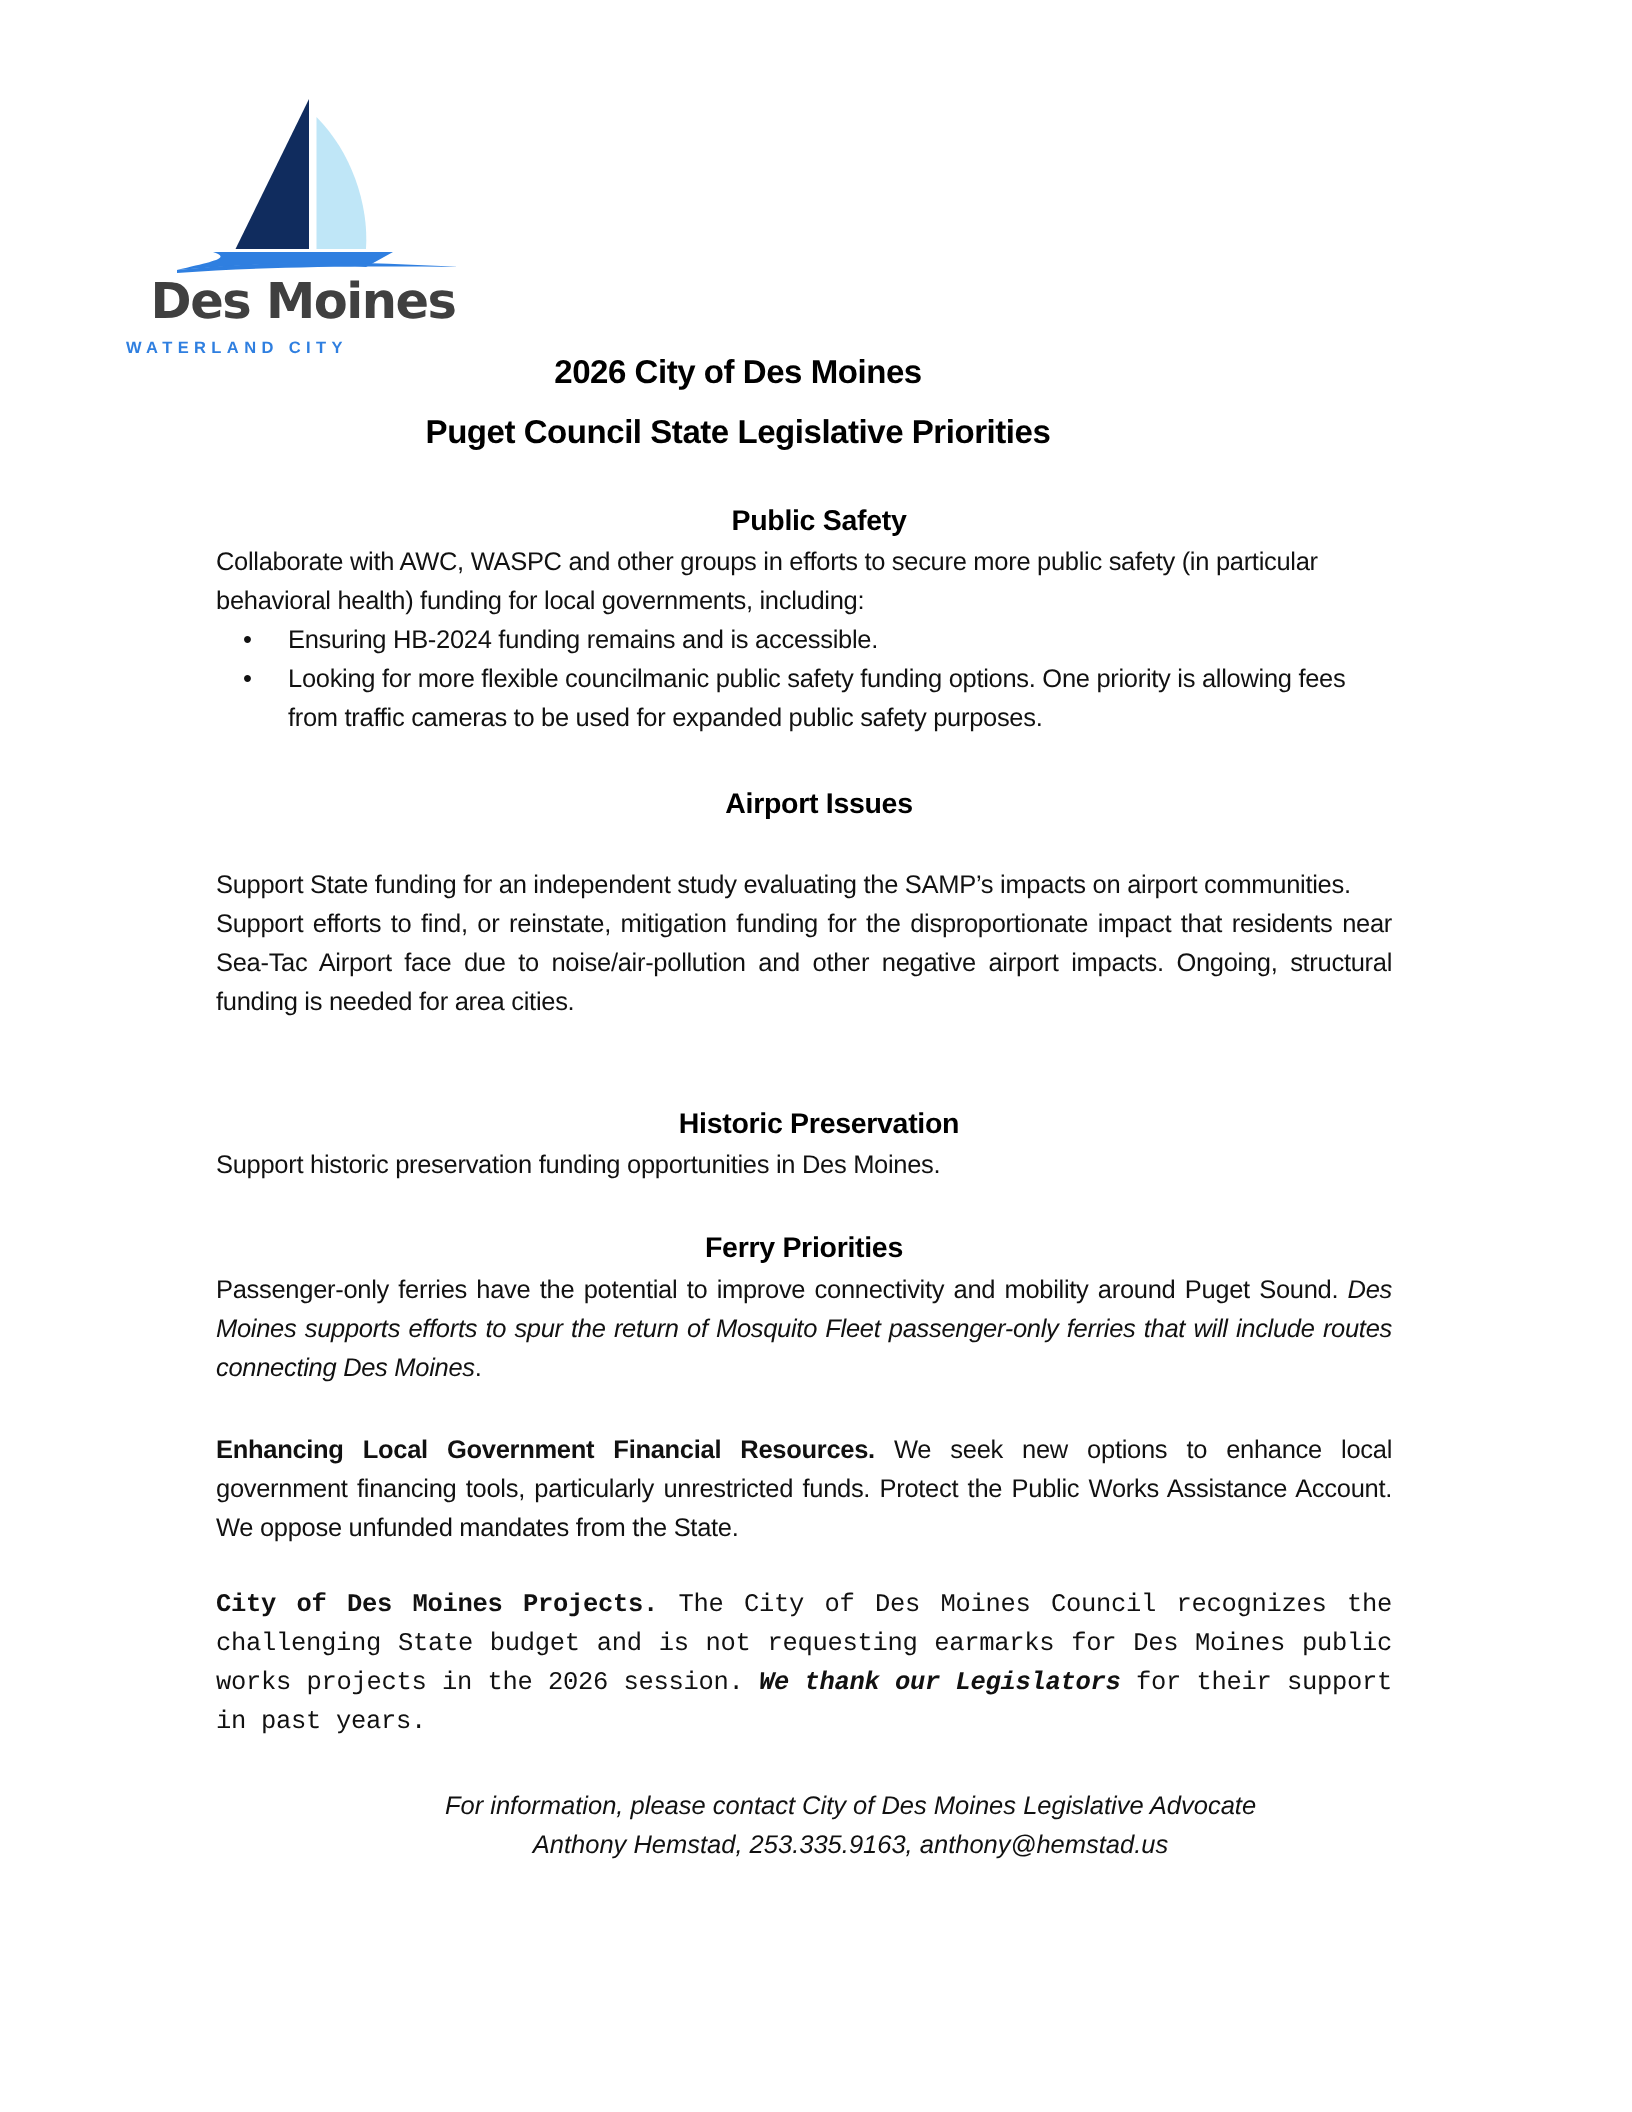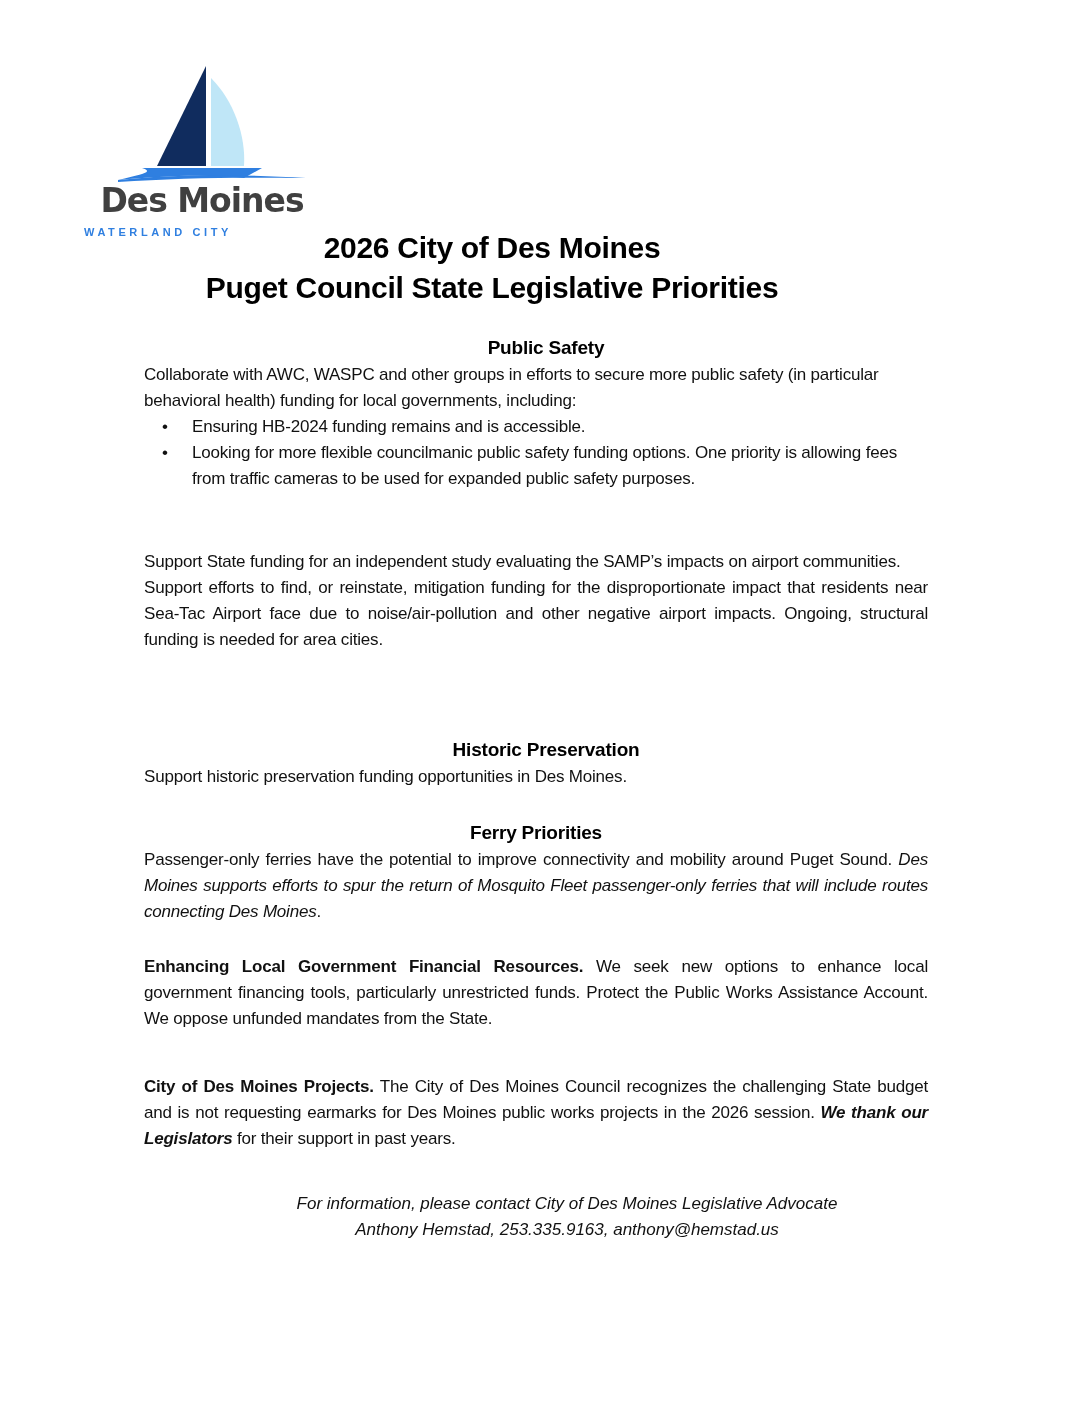--- a/index.html
+++ b/index.html
@@ -7,21 +7,21 @@
          font-family: "Liberation Sans", sans-serif; color: #111111; }
   .logo { position: absolute; left: 84px; top: 56px; width: 240px; height: 190px; }
   .logo svg { position: absolute; left: 0; top: 0; }
   .logo-name { position: absolute; left: 0; top: 126px; width: 236px; text-align: center;
                font-family: "DejaVu Sans", sans-serif; font-weight: bold; font-size: 33px;
                letter-spacing: -1px; color: #404040; line-height: 38px; }
   .logo-tag { position: absolute; left: 0; top: 169px; width: 236px; text-align: left;
               font-family: Liberation Sans, sans-serif; font-weight: bold; font-size: 11px;
               letter-spacing: 3.6px; color: #2f7fe0; line-height: 14px; }
   .title { position: absolute; left: 0; top: 228px; width: 984px; text-align: center;
-           font-weight: bold; font-size: 30px; line-height: 40px; color: #000; }
+           font-weight: bold; font-size: 22px; line-height: 40px; color: #000; }
   .title div { letter-spacing: -0.3px; }
   .doc { position: absolute; left: 144px; width: 784px; font-size: 17px; line-height: 26px;
          color: #111; letter-spacing: -0.2px; }
   .h { text-align: center; font-weight: bold; font-size: 19px; line-height: 28px; color: #000; }
   .p { margin: 0; }
   .justify { text-align: justify; text-align-last: left; }
   ul.bullets { list-style: none; margin: 0; padding: 0; }
   ul.bullets li { position: relative; padding-left: 48px; }
   ul.bullets li .dot { position: absolute; left: 18px; top: 0; }
   .contact { position: absolute; left: 0; top: 1191px; width: 1134px; text-align: center;
@@ -60,35 +60,36 @@
       <span>Ensuring HB-2024 funding remains and is accessible.</span>
     </li>
     <li>
       <span class="dot">•</span>
       <span>Looking for more flexible councilmanic public safety funding options.  One priority is allowing fees from traffic cameras to be used for expanded public safety purposes.</span>
     </li>
   </ul>
 </div>
 
 <div class="doc" style="top:523px;">
+  <div class="h" style="padding-left:20px;">Airport Issues</div>
   <p class="p" style="margin-top:26px;">Support State funding for an independent study evaluating the SAMP’s impacts on airport communities.</p>
   <p class="p justify">Support efforts to find, or reinstate, mitigation funding for the disproportionate impact that residents near Sea-Tac Airport face due to noise/air-pollution and other negative airport impacts.  Ongoing, structural funding is needed for area cities.</p>
 </div>
 
 <div class="doc" style="top:736px;">
   <div class="h" style="padding-left:20px;">Historic Preservation</div>
   <p class="p">Support historic preservation funding opportunities in Des Moines.</p>
 </div>
 
 <div class="doc" style="top:819px;">
   <div class="h" style="padding-left:0px;">Ferry Priorities</div>
   <p class="p justify"><span>Passenger-only ferries have the potential to improve connectivity and mobility around Puget Sound. </span><i>Des Moines supports efforts to spur the return of Mosquito Fleet passenger-only ferries that will include routes connecting Des Moines</i><span>.</span></p>
 </div>
 
 <div class="doc" style="top:954px;">
   <p class="p justify"><b>Enhancing Local Government Financial Resources.</b><span> We seek new options to enhance local government financing tools, particularly unrestricted funds. Protect the Public Works Assistance Account.  We oppose unfunded mandates from the State.</span></p>
-  <p class="p justify" style="margin-top:42px;"><b>City of Des Moines Projects.</b><span>  The City of Des Moines Council recognizes the challenging State budget and is not requesting earmarks for Des Moines public works projects in the 2026 session. </span><b><i>We thank our Legislators</i></b><span> for their support in past years.</span></p>
+  <p class="p justify" style="margin-top:26px;font-family:Liberation Mono, monospace;"><b>City of Des Moines Projects.</b><span>  The City of Des Moines Council recognizes the challenging State budget and is not requesting earmarks for Des Moines public works projects in the 2026 session. </span><b><i>We thank our Legislators</i></b><span> for their support in past years.</span></p>
 </div>
 
 <div class="contact">
   <div>For information, please contact City of Des Moines Legislative Advocate</div>
   <div>Anthony Hemstad, 253.335.9163, anthony@hemstad.us</div>
 </div>
 
 </body></html>

